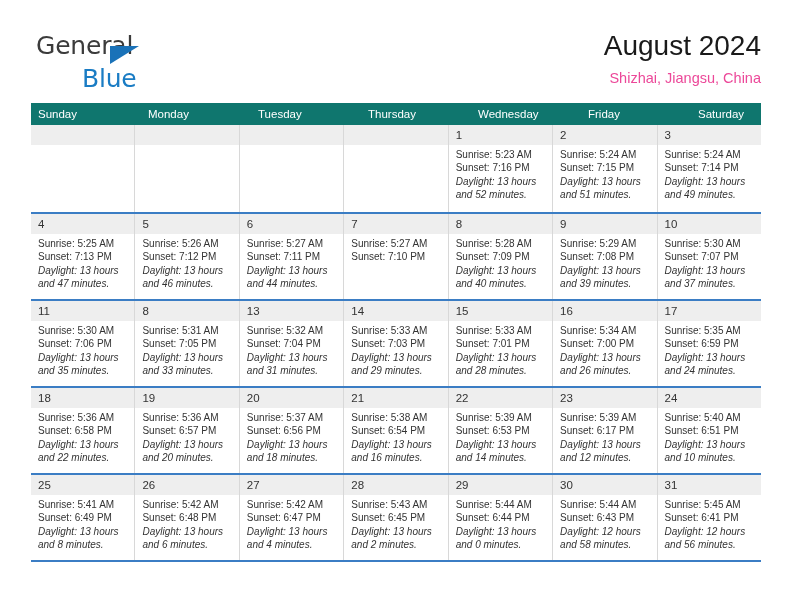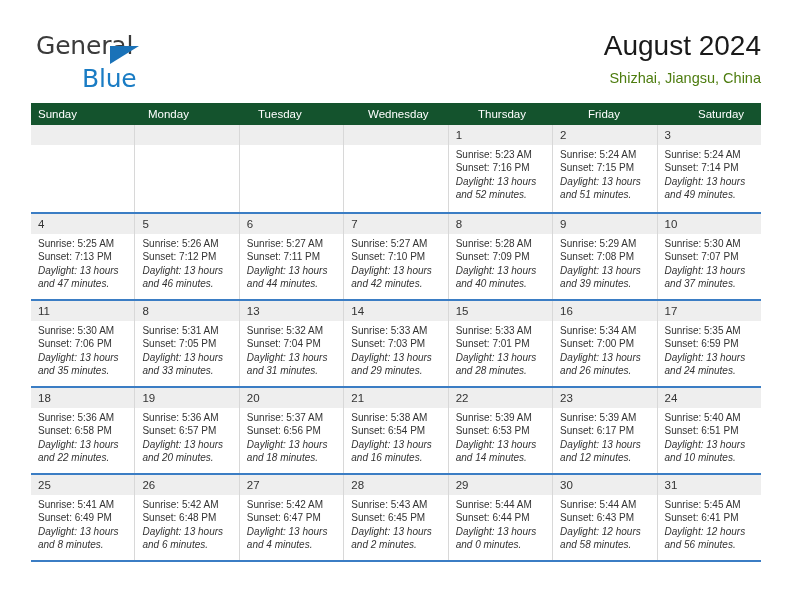--- a/index.html
+++ b/index.html
@@ -77,36 +77,36 @@
   }
   .cal-title {
     font-size: 28px;
     color: #1a1a1a;
     line-height: 36px;
     font-weight: 400;
     white-space: nowrap;
   }
   .cal-subtitle {
     font-size: 14.5px;
-    color: #4d7c0f;
+    color: #ec4899;
     line-height: 22px;
     margin-top: 3px;
     white-space: nowrap;
   }
 
   
   .calendar {
     position: absolute;
     left: 31px;
     top: 103px;
     width: 730px;
   }
   .weekday-row {
     display: flex;
-    background: #14532d;
+    background: #0f766e;
     height: 22px;
     gap: 40px;
   }
   .weekday {
     flex: 1 1 0;
     color: #ffffff;
     font-size: 11.5px;
     line-height: 22px;
     padding-left: 7px;
     box-sizing: border-box;
@@ -181,22 +181,22 @@
       <div class="cal-subtitle">Shizhai, Jiangsu, China</div>
     </div>
 
   </div>
 
   <div class="calendar">
     <div class="weekday-row" id="weekday-row">
         <div class="weekday">Sunday</div>
         <div class="weekday">Monday</div>
         <div class="weekday">Tuesday</div>
+        <div class="weekday">Thursday</div>
         <div class="weekday">Wednesday</div>
-        <div class="weekday">Thursday</div>
         <div class="weekday">Friday</div>
         <div class="weekday">Saturday</div>
       </div>
     <div id="weeks-container">
         <div class="week-row">
           <div class="day-cell empty">
             <div class="day-num"></div>
           </div>
           <div class="day-cell empty">
             <div class="day-num"></div>
@@ -255,21 +255,20 @@
               <div>Sunrise: 5:27 AM</div>
               <div>Sunset: 7:11 PM</div>
               <div class="daylight">Daylight: 13 hours and 44 minutes.</div>
             </div>
           </div>
           <div class="day-cell">
             <div class="day-num">7</div>
             <div class="day-info">
               <div>Sunrise: 5:27 AM</div>
               <div>Sunset: 7:10 PM</div>
-              <div class="daylight">Daylight: 13 hours and 42 minutes.</div>
             </div>
           </div>
           <div class="day-cell">
             <div class="day-num">8</div>
             <div class="day-info">
               <div>Sunrise: 5:28 AM</div>
               <div>Sunset: 7:09 PM</div>
               <div class="daylight">Daylight: 13 hours and 40 minutes.</div>
             </div>
           </div>

